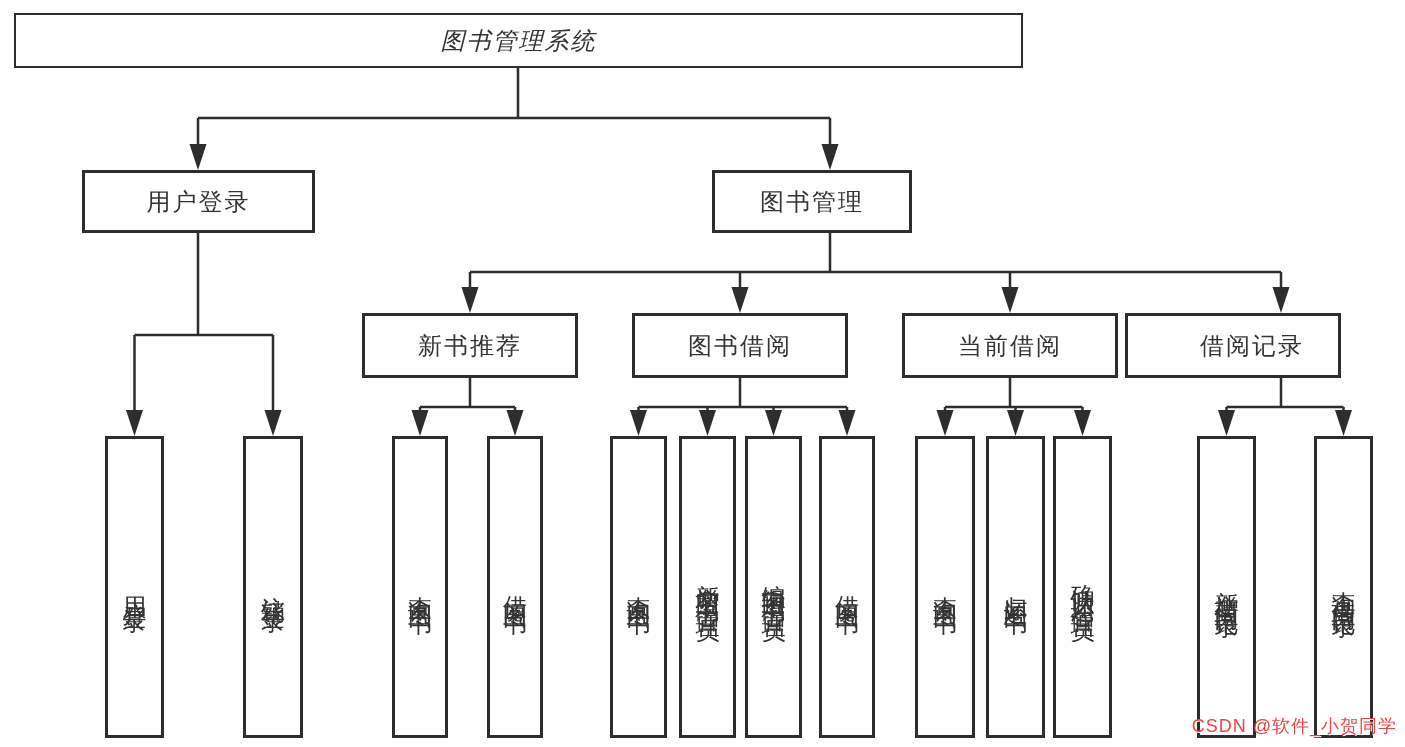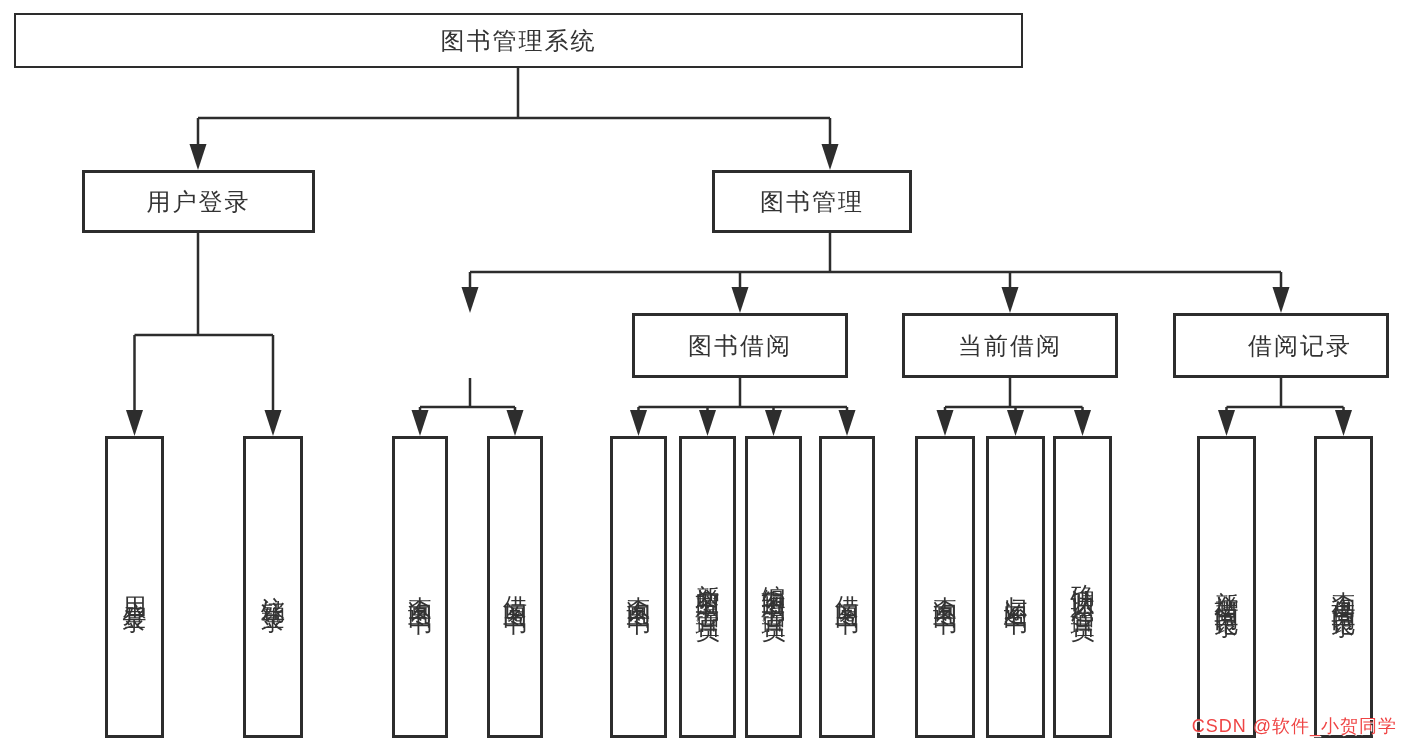--- a/index.html
+++ b/index.html
@@ -30,28 +30,28 @@
     white-space: nowrap;
   }
   .node.root { border-width: 2px; }
   .node.leaf span {
     writing-mode: vertical-rl;
     text-orientation: mixed;
     letter-spacing: 5px;
     line-height: 1;
   }
   
-  .root  { left: 14px;  top: 13px;  width: 1009px; height: 55px; }
+  .root  { left: 14px;  top: 13px;  width: 1009px; height: 55px; font-style: italic; }
   .l2a   { left: 82px;  top: 170px; width: 233px;  height: 63px; }
   .l2b   { left: 712px; top: 170px; width: 200px;  height: 63px; }
   .l3    { top: 313px; height: 65px; width: 216px; }
   .l3a   { left: 362px; }
   .l3b   { left: 632px; }
   .l3c   { left: 902px; text-align: right; }
-  .l3d   { left: 1173px; padding-left: 38px; }
+  .l3d   { left: 1125px; padding-left: 38px; }
   .leaf  { top: 436px; height: 302px; }
   .lf1  { left: 105px;  width: 59px; }
   .lf2  { left: 243px;  width: 60px; }
   .lf3  { left: 392px;  width: 56px; }
   .lf4  { left: 487px;  width: 56px; }
   .lf5  { left: 610px;  width: 57px; }
   .lf6  { left: 679px;  width: 57px; }
   .lf7  { left: 745px;  width: 57px; }
   .lf8  { left: 819px;  width: 56px; }
   .lf9  { left: 915px;  width: 60px; }
@@ -114,20 +114,23 @@
     <span>图书管理系统</span>
   </div>
 
   <div class="node l2a">
     <span>用户登录</span>
   </div>
   <div class="node l2b">
     <span>图书管理</span>
   </div>
 
+  <div class="node l3 l3a">
+    <span>新书推荐</span>
+  </div>
   <div class="node l3 l3b">
     <span>图书借阅</span>
   </div>
   <div class="node l3 l3c">
     <span>当前借阅</span>
   </div>
   <div class="node l3 l3d">
     <span>借阅记录</span>
   </div>
 

